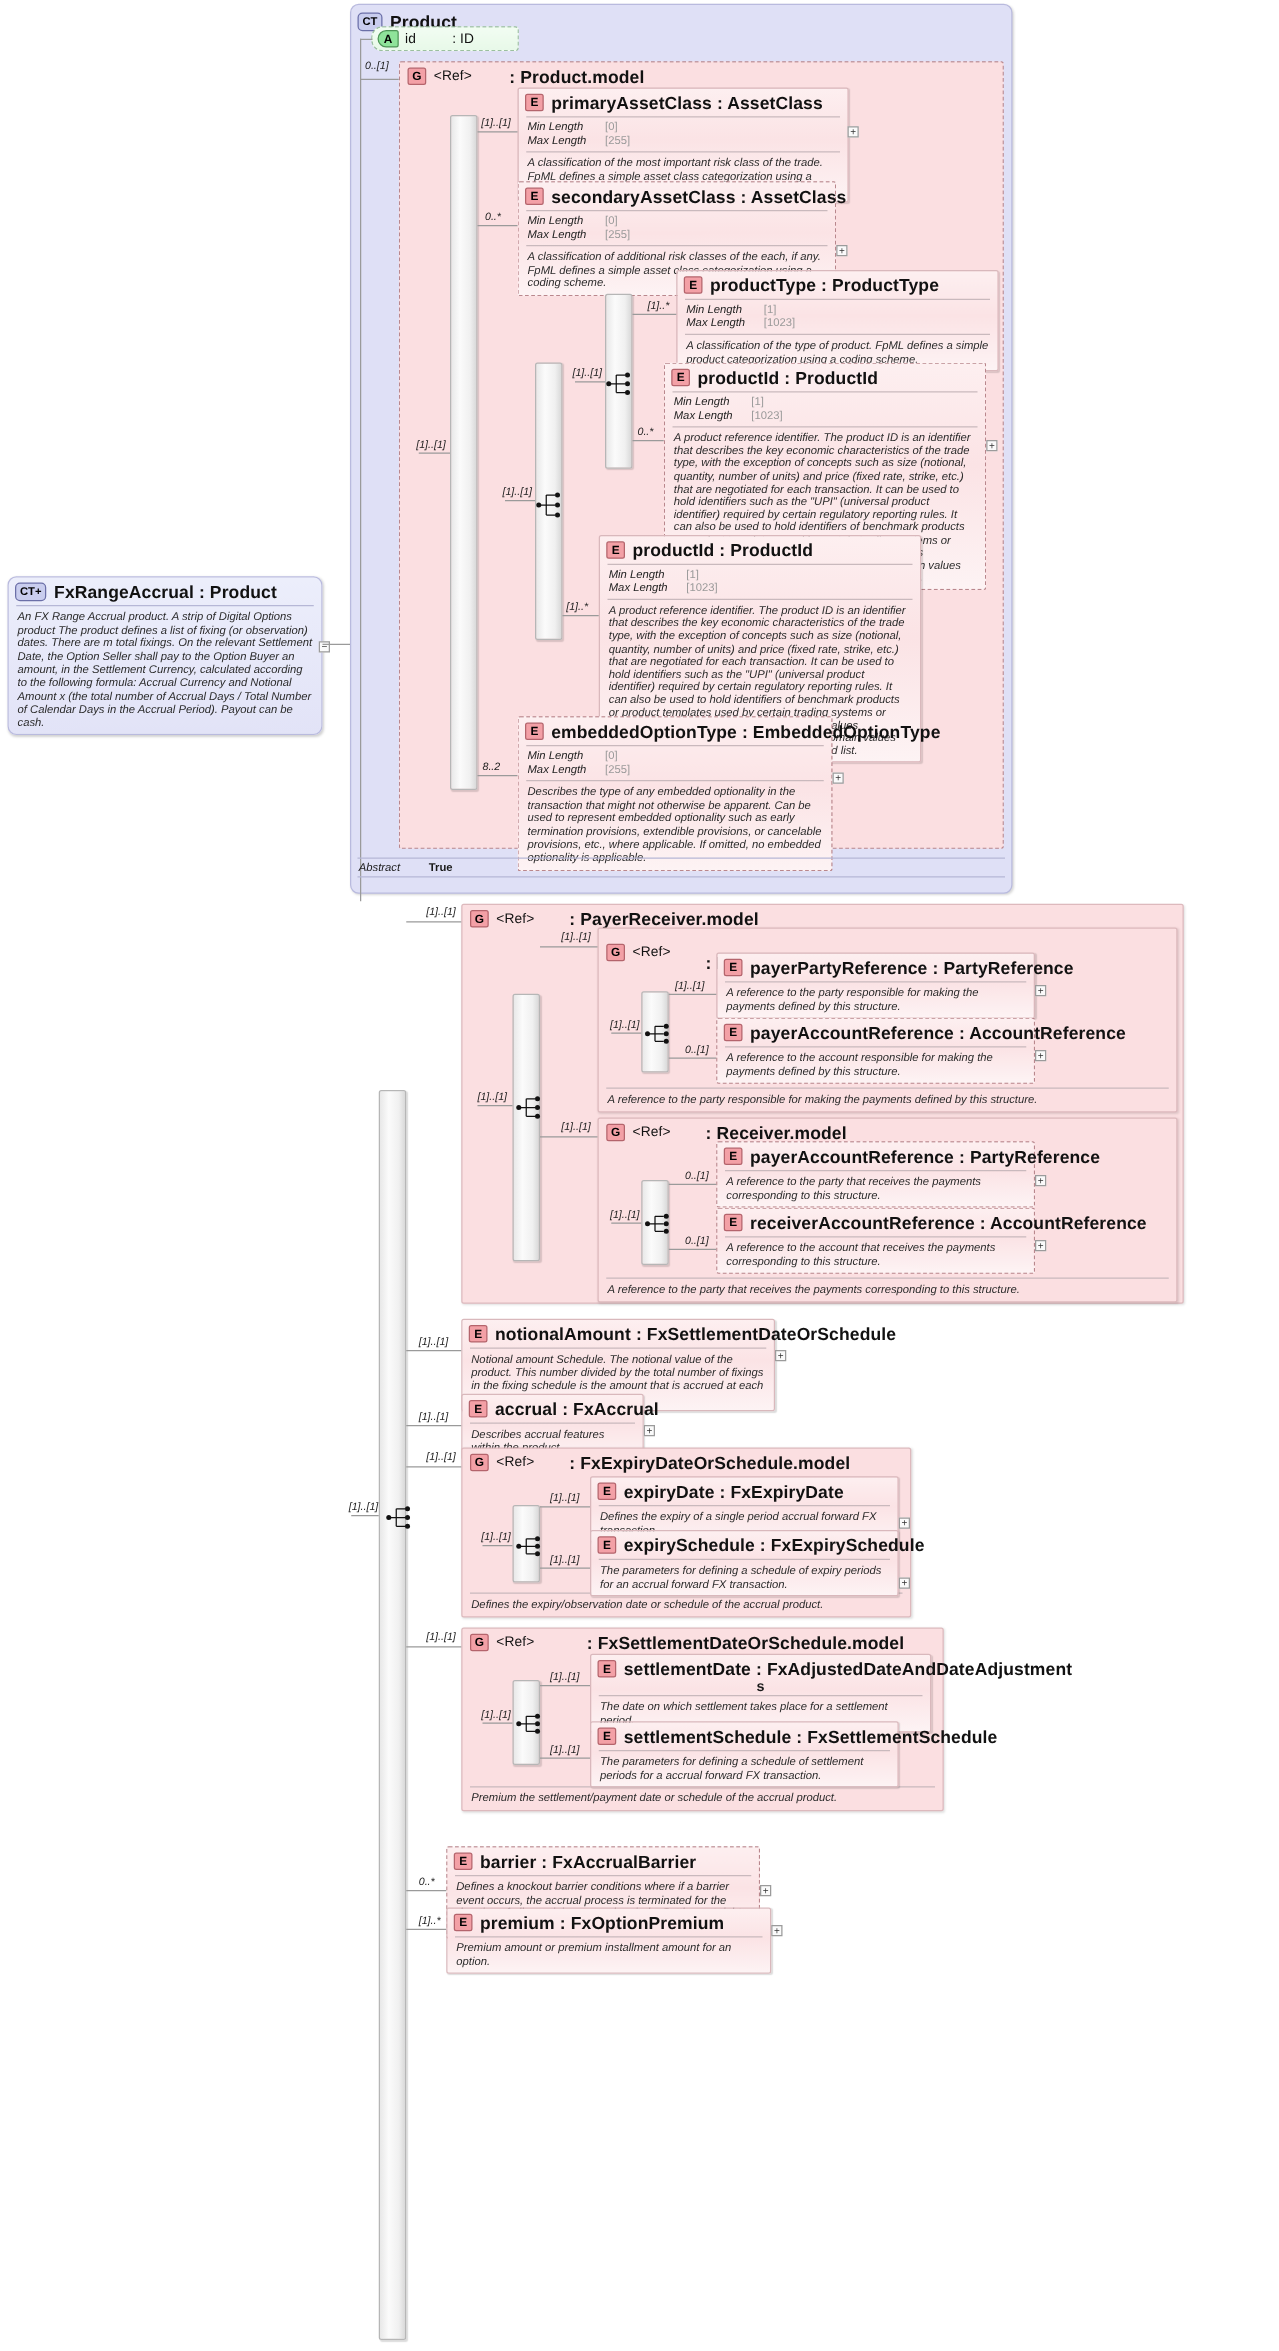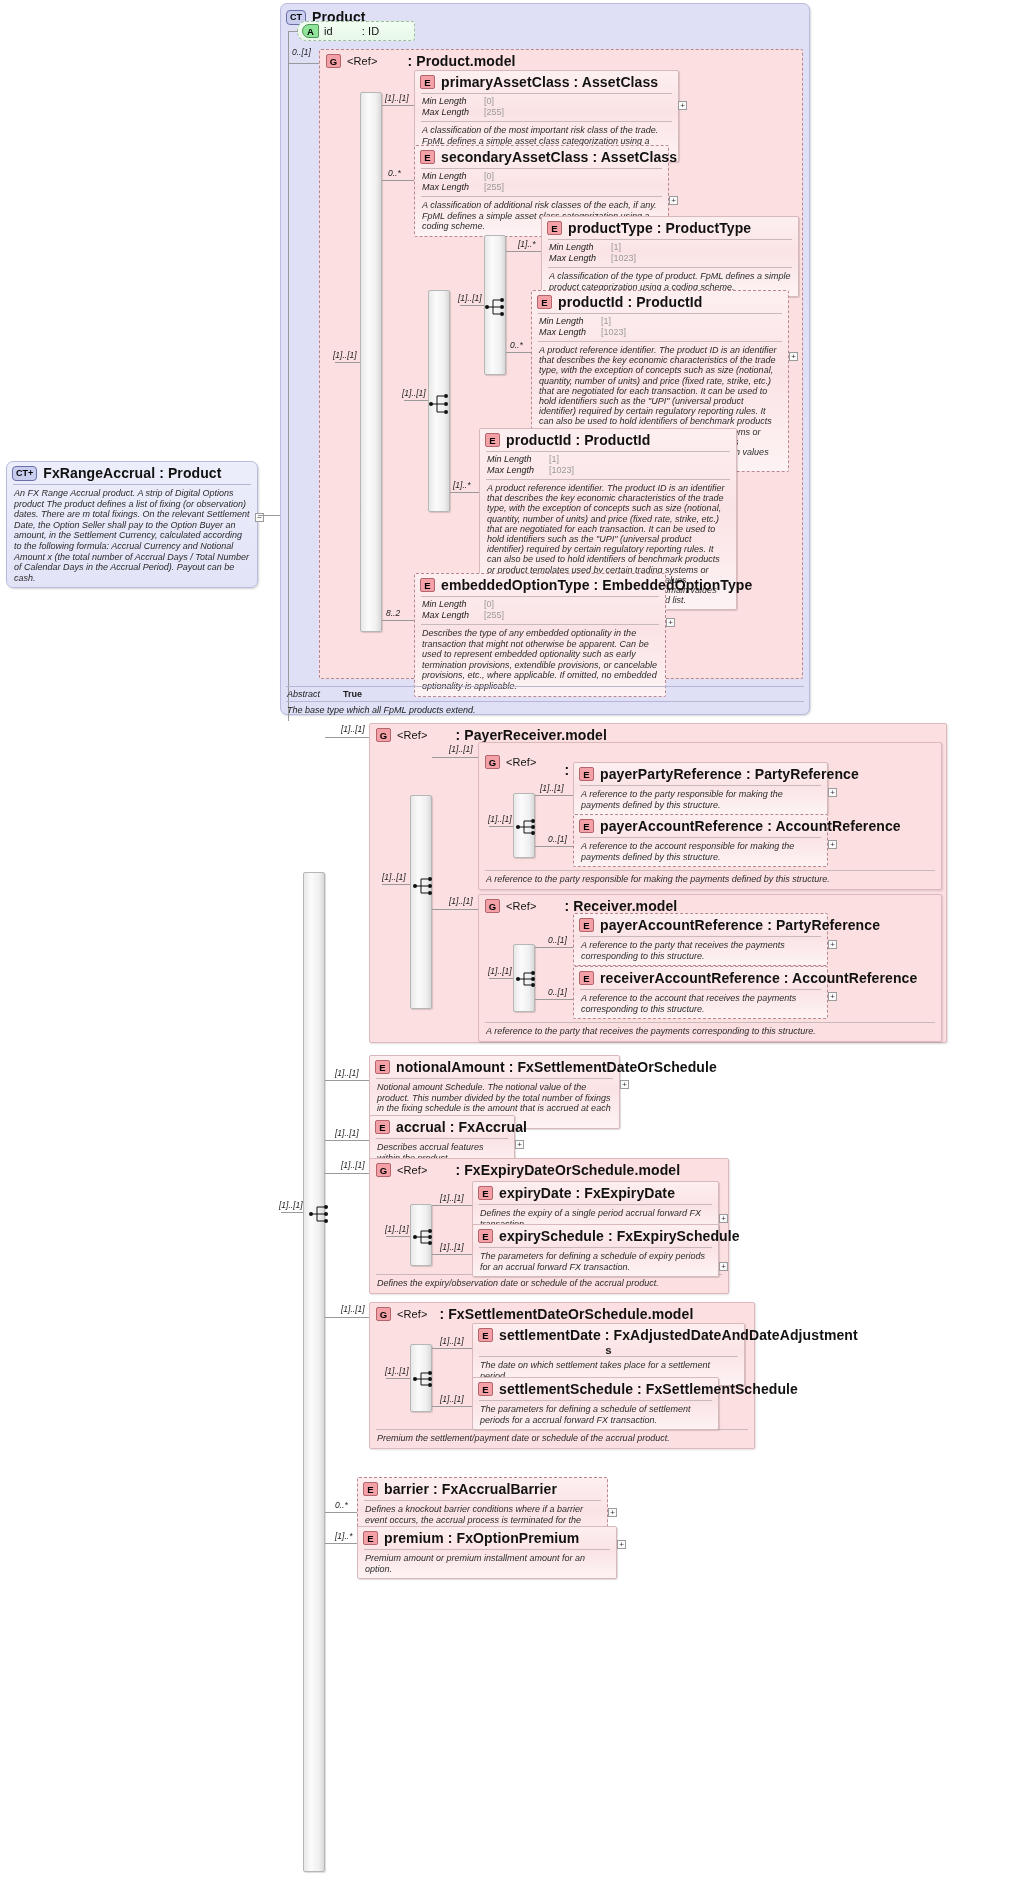--- a/index.html
+++ b/index.html
@@ -303,21 +303,20 @@
 <div class="card" style="left:386px; top:608px;">8..2</div>
 <div class="plus" style="left:666px; top:618px;">+</div>
 
 <div style="position:absolute; left:280px; top:686px; width:530px;">
   <div class="sepb"></div>
   <div class="footrow">
     <span class="k">Abstract</span>
     <span class="v">True</span>
   </div>
   <div class="sepb"></div>
-  <div class="ctfoot">The base type which all FpML products extend.</div>
 </div>
 
 <div class="node grp" style="left:369px; top:723px; width:578px; height:320px;">
   <div class="hdr" style="padding:3px 6px;">
     <span class="badge b-G">G</span>
     <span class="nm" style="font-weight:normal;font-size:11px;">&lt;Ref&gt;</span>
     <span class="nm" style="margin-left:22px;">: PayerReceiver.model</span>
   </div>
 </div>
 <div class="card" style="left:341px; top:724px;">[1]..[1]</div>
@@ -513,21 +512,21 @@
   <div class="doc">The parameters for defining a schedule of expiry periods for an accrual forward FX transaction.</div>
 </div>
 <div class="ln h" style="left:432px; top:1254px; width:40px;"></div>
 <div class="card" style="left:440px; top:1242px;">[1]..[1]</div>
 <div class="plus" style="left:719px; top:1262px;">+</div>
 
 <div class="node grp" style="left:369px; top:1302px; width:386px; height:147px;">
   <div class="hdr" style="padding:3px 6px;">
     <span class="badge b-G">G</span>
     <span class="nm" style="font-weight:normal;font-size:11px;">&lt;Ref&gt;</span>
-    <span class="nm" style="margin-left:6px;">: FxSettlementDateOrSchedule.model</span>
+    <span class="nm" style="margin-left:36px;">: FxSettlementDateOrSchedule.model</span>
   </div>
   <div style="position:absolute; left:0; bottom:0; width:100%;">
     <div class="sep"></div>
     <div class="doc">Premium the settlement/payment date or schedule of the accrual product.</div>
   </div>
 </div>
 <div class="card" style="left:341px; top:1304px;">[1]..[1]</div>
 <div class="ln h" style="left:325px; top:1317px; width:44px;"></div>
 
 <div class="seqbar" style="left:410px; top:1344px; width:22px; height:68px;"></div>

